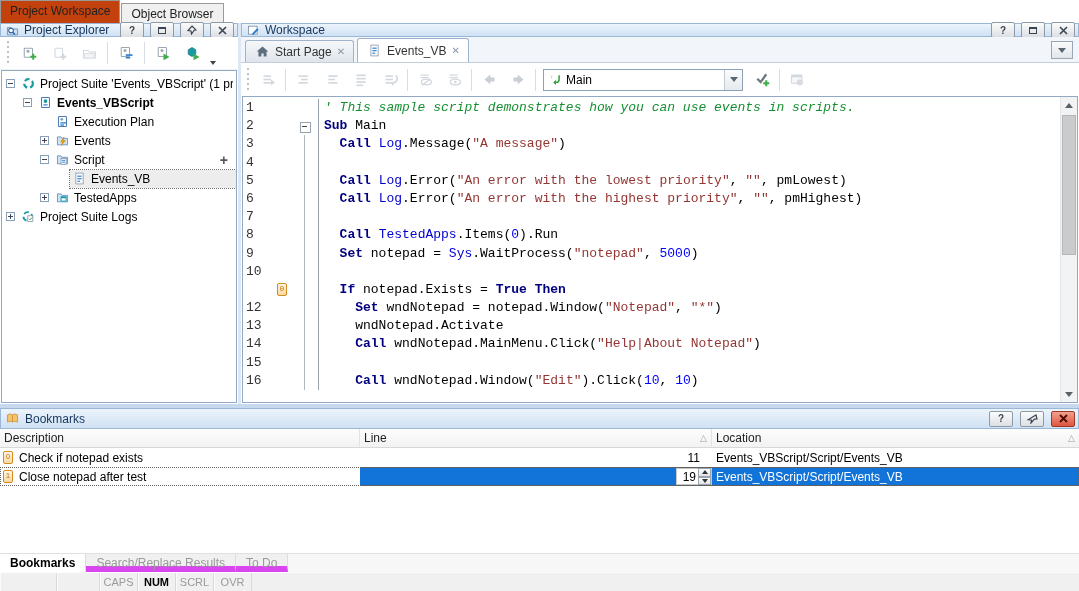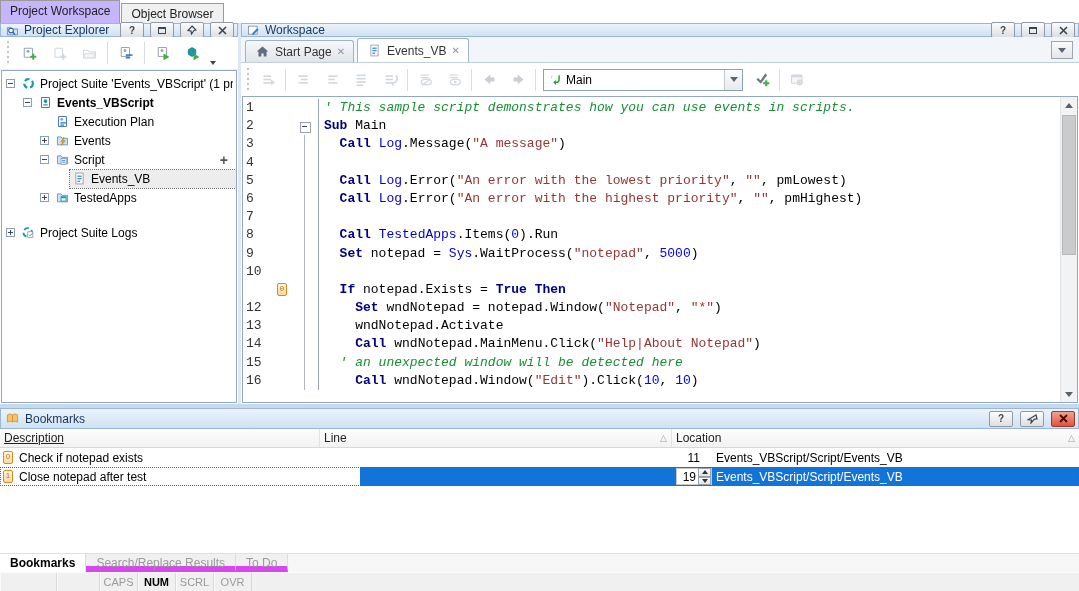--- a/index.html
+++ b/index.html
@@ -2,21 +2,21 @@
 <html style="--kw: #000080; --obj: #0000d0; --str: #943634; --num: #0000ff; --cmt: #179033; --sel: #1273d8;"><head>
 <meta charset="utf-8">
 <style>
   * { margin:0; padding:0; box-sizing:border-box; }
   html,body { width:1079px; height:591px; background:#fff; font-family:"Liberation Sans", sans-serif; font-size:12px; color:#000; overflow:hidden; }
   .app { position:relative; width:1079px; height:591px; background:#fff; }
 
   
   .toptabs { height:23px; display:flex; align-items:flex-end; background:#fff; }
   .toptab { padding:3px 9px 3px 9px; border:1px solid #9a9a9a; border-bottom:none; background:#f0f0f0; color:#222; margin-right:1px; height:20px; white-space:nowrap; }
-  .toptab.active { background:#c4b5fd; height:23px; font-weight:normal; }
+  .toptab.active { background:#c2410c; height:23px; font-weight:normal; }
 
   
   .main { display:flex; height:381px; background:#dde8f4; }
   .panel { display:flex; flex-direction:column; background:#fff; }
   .pe { width:238px; }
   .vsplit { width:3px; background:#dde8f4; }
   .ws { flex:1; min-width:0; }
 
   .phead { height:14px; background:linear-gradient(#ecf4fc,#cfe1f3); border:1px solid #9bb7d8; display:flex; align-items:center; padding:0 3px; gap:4px; color:#15365c; }
   .phead .ptitle { flex:1; white-space:nowrap; overflow:hidden; }
@@ -90,21 +90,21 @@
 
   
   .hsplit { height:4px; background:#c7d9ef; }
 
   
   .bmpanel { height:145px; background:#fff; display:flex; flex-direction:column; }
   .bmhead { height:21px; background:linear-gradient(#ecf4fc,#cfe1f3); border:1px solid #9bb7d8; display:flex; align-items:center; gap:5px; padding:0 3px; color:#15365c; }
   .bmhead .ptitle { flex:1; }
   .bmcols { height:19px; display:flex; background:linear-gradient(#fdfdfd,#f2f2f2); border-bottom:1px solid #d8d8d8; color:#222; }
   .bmcol-h { display:flex; align-items:center; padding:0 4px; border-right:1px solid #e2e2e2; }
-  .c-desc { width:320px;text-decoration:underline; }
+  .c-desc { width:360px; }
   .c-line { width:352px; }
   .c-loc { flex:1; border-right:none; }
   .sortglyph { margin-left:auto; color:#9aa2aa; font-size:9px; font-family:"DejaVu Sans",sans-serif; }
   .bmrow { height:19px; display:flex; align-items:stretch; position:relative; }
   .bmrow .cell { display:flex; align-items:center; }
   .bmrow .d { width:360px; gap:6px; padding-left:3px; }
   .bmrow .l { width:352px; justify-content:flex-end; padding-right:12px; }
   .bmrow .lo { flex:1; padding-left:4px; }
   .bmrow.sel { outline:1px dotted #606060; outline-offset:-1px; }
   .bmrow.sel .d { background:#fff; }
@@ -311,21 +311,21 @@
               <span class="ico sm">
                 <svg viewBox="0 0 18 18">
                   <path d="M2 4h5l1.5 2H16v9H2z" fill="#cfe3f6" stroke="#4a7ab5"></path>
                   <rect x="7" y="8" width="7" height="6" fill="#fff" stroke="#189aa4" stroke-width="1.3"></rect>
                   <rect x="7" y="8" width="7" height="2" fill="#189aa4"></rect>
                 </svg>
               </span>
               <span class="tlabel">TestedApps</span>
             </span>
           </div>
-          <div class="trow" style="padding-left: 4px; margin-top: 16px;">
+          <div class="trow" style="padding-left: 4px;">
             <span class="texp plus"></span>
             <span class="titem">
               <span class="ico sm">
                 <svg viewBox="0 0 18 18">
                   <circle cx="8" cy="9" r="6" fill="none" stroke="#189aa4" stroke-width="2.6" stroke-dasharray="7 4"></circle>
                   <rect x="8" y="8" width="7" height="8" fill="#fff" stroke="#7a8a9a"></rect>
                   <path d="M9.5 12l1.5 1.5 3-3" fill="none" stroke="#3c8c46" stroke-width="1.3"></path>
                 </svg>
               </span>
               <span class="tlabel">Project Suite Logs</span>
@@ -520,21 +520,21 @@
             <div class="eline"><span class="enum">5</span><span class="ebm"></span><span class="efold guide"></span><span class="ecode"><span class="tk-p">  </span><span class="tk-k">Call</span><span class="tk-p"> </span><span class="tk-o">Log</span><span class="tk-p">.Error(</span><span class="tk-s">"An error with the lowest priority"</span><span class="tk-p">, </span><span class="tk-s">""</span><span class="tk-p">, pmLowest)</span></span></div>
             <div class="eline"><span class="enum">6</span><span class="ebm"></span><span class="efold guide"></span><span class="ecode"><span class="tk-p">  </span><span class="tk-k">Call</span><span class="tk-p"> </span><span class="tk-o">Log</span><span class="tk-p">.Error(</span><span class="tk-s">"An error with the highest priority"</span><span class="tk-p">, </span><span class="tk-s">""</span><span class="tk-p">, pmHighest)</span></span></div>
             <div class="eline"><span class="enum">7</span><span class="ebm"></span><span class="efold guide"></span><span class="ecode"></span></div>
             <div class="eline"><span class="enum">8</span><span class="ebm"></span><span class="efold guide"></span><span class="ecode"><span class="tk-p">  </span><span class="tk-k">Call</span><span class="tk-p"> </span><span class="tk-o">TestedApps</span><span class="tk-p">.Items(</span><span class="tk-n">0</span><span class="tk-p">).Run</span></span></div>
             <div class="eline"><span class="enum">9</span><span class="ebm"></span><span class="efold guide"></span><span class="ecode"><span class="tk-p">  </span><span class="tk-k">Set</span><span class="tk-p"> notepad = </span><span class="tk-o">Sys</span><span class="tk-p">.WaitProcess(</span><span class="tk-s">"notepad"</span><span class="tk-p">, </span><span class="tk-n">5000</span><span class="tk-p">)</span></span></div>
             <div class="eline"><span class="enum">10</span><span class="ebm"></span><span class="efold guide"></span><span class="ecode"></span></div>
             <div class="eline"><span class="enum"></span><span class="ebm"><span class="bmbadge">0</span></span><span class="efold guide"></span><span class="ecode"><span class="tk-p">  </span><span class="tk-k">If</span><span class="tk-p"> notepad.Exists = </span><span class="tk-k">True</span><span class="tk-p"> </span><span class="tk-k">Then</span></span></div>
             <div class="eline"><span class="enum">12</span><span class="ebm"></span><span class="efold guide"></span><span class="ecode"><span class="tk-p">    </span><span class="tk-k">Set</span><span class="tk-p"> wndNotepad = notepad.Window(</span><span class="tk-s">"Notepad"</span><span class="tk-p">, </span><span class="tk-s">"*"</span><span class="tk-p">)</span></span></div>
             <div class="eline"><span class="enum">13</span><span class="ebm"></span><span class="efold guide"></span><span class="ecode"><span class="tk-p">    wndNotepad.Activate</span></span></div>
             <div class="eline"><span class="enum">14</span><span class="ebm"></span><span class="efold guide"></span><span class="ecode"><span class="tk-p">    </span><span class="tk-k">Call</span><span class="tk-p"> wndNotepad.MainMenu.Click(</span><span class="tk-s">"Help|About Notepad"</span><span class="tk-p">)</span></span></div>
-            <div class="eline"><span class="enum">15</span><span class="ebm"></span><span class="efold guide"></span><span class="ecode"><span class="tk-p">  </span><span class="tk-c">' an unexpected window will be detected here</span></span></div>
+            <div class="eline"><span class="enum">15</span><span class="ebm"></span><span class="efold guide"></span></div>
             <div class="eline"><span class="enum">16</span><span class="ebm"></span><span class="efold guide"></span><span class="ecode"><span class="tk-p">    </span><span class="tk-k">Call</span><span class="tk-p"> wndNotepad.Window(</span><span class="tk-s">"Edit"</span><span class="tk-p">).Click(</span><span class="tk-n">10</span><span class="tk-p">, </span><span class="tk-n">10</span><span class="tk-p">)</span></span></div>
           </div>
         <div class="vscroll">
           <div class="sbtn up">
               <span class="tri-up"></span>
             </div>
           <div class="sthumb"></div>
           <div class="sbtn down">
               <span class="tri-dn"></span>
             </div>

